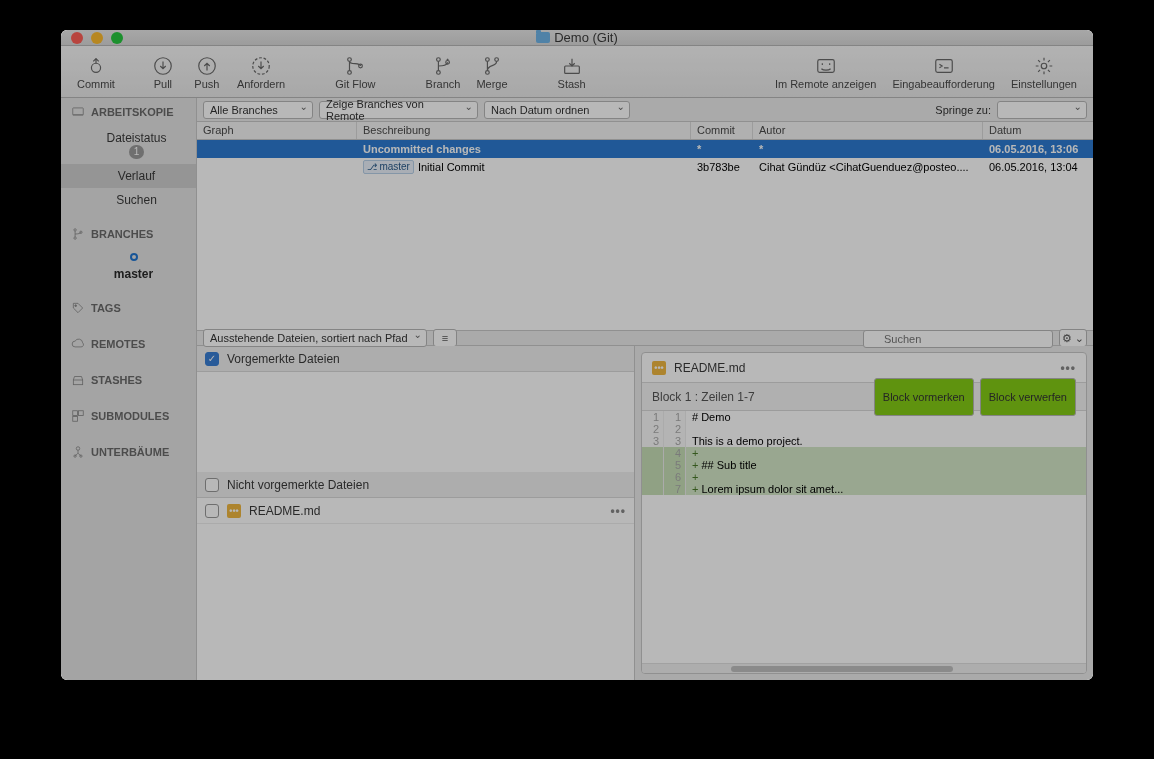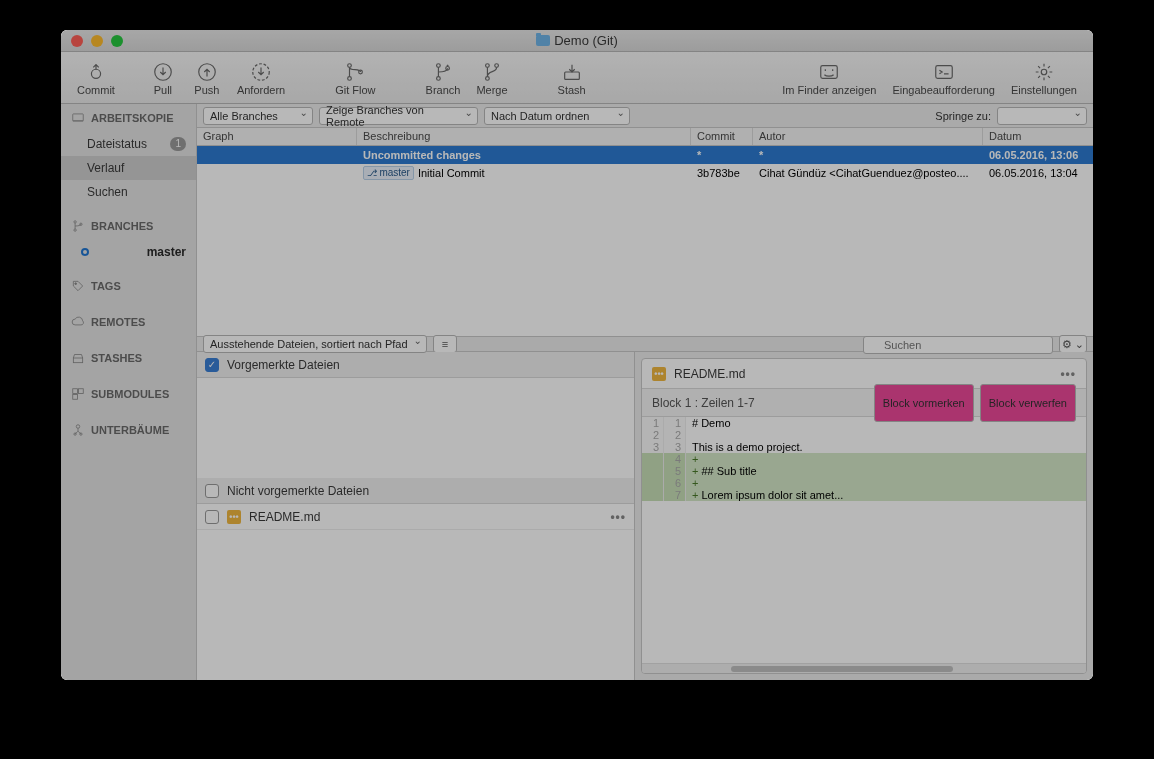--- a/index.html
+++ b/index.html
@@ -1,35 +1,35 @@
 <!DOCTYPE html>
 <html><head>
 <meta charset="utf-8">
 <style>
 * { margin: 0; padding: 0; box-sizing: border-box; font-family: -apple-system, "Helvetica Neue", Arial, sans-serif; }
 body { background: #000; width: 1154px; height: 759px; position: relative; }
 .window { position: absolute; left: 61px; top: 30px; width: 1032px; height: 650px; background: #ececec; border-radius: 6px; overflow: hidden; display: flex; flex-direction: column; box-shadow: 0 10px 40px rgba(0,0,0,.5); }
-.titlebar { height: 22px; background: linear-gradient(#e8e8e8,#d9d9d9); border-bottom: 1px solid #b8b8b8; display: flex; align-items: center; position: relative; }
+.titlebar { height: 16px; background: linear-gradient(#e8e8e8,#d9d9d9); border-bottom: 1px solid #b8b8b8; display: flex; align-items: center; position: relative; }
 .traffic { display: flex; gap: 8px; padding-left: 10px; position: absolute; left: 0; }
 .dot { width: 12px; height: 12px; border-radius: 50%; }
 .dot.r { background: #ff5f57; } .dot.y { background: #febc2e; } .dot.g { background: #28c840; }
 .title-center { margin: 0 auto; display: flex; align-items: center; gap: 4px; font-size: 13px; color: #3a3a3a; }
 .folder-icon { width: 14px; height: 11px; background: #6fb4e8; border-radius: 2px; position: relative; }
 .folder-icon::before { content:""; position:absolute; top:-2px; left:0; width:5px; height:3px; background:#6fb4e8; border-radius:1px 1px 0 0; }
 .toolbar { height: 52px; background: linear-gradient(#f7f7f7,#e9e9e9); border-bottom: 1px solid #b8b8b8; display: flex; align-items: center; padding: 0 8px; }
 .tool-group { display: flex; }
 .tool { display: flex; flex-direction: column; align-items: center; justify-content: center; padding: 2px 8px; font-size: 11px; color: #4a4a4a; cursor: default; min-width: 44px; }
 .tool-icon { width: 24px; height: 24px; display: flex; align-items: center; justify-content: center; color: #6a6a6a; }
 .tool-icon svg { width: 22px; height: 22px; stroke: #6a6a6a; fill: none; stroke-width: 1.3; }
 .spacer { flex: 1; }
 .body { flex: 1; display: flex; overflow: hidden; }
 .sidebar { width: 136px; background: #e4e4e4; border-right: 1px solid #c8c8c8; display: flex; flex-direction: column; font-size: 11px; overflow-y: auto; }
 .sb-section { display: flex; align-items: center; gap: 6px; padding: 7px 10px; color: #6a6a6a; font-weight: 600; }
 .sb-section svg { width: 14px; height: 14px; stroke: #888; fill: none; stroke-width: 1.4; }
-.sb-item { padding: 5px 10px 5px 26px; color: #3a3a3a; display: flex; align-items: center; justify-content: space-between; font-size: 12px; }
+.sb-item { padding: 5px 10px 5px 26px; color: #3a3a3a; display: flex; align-items: center; justify-content: space-between; font-size: 12px; flex-direction: column; }
 .sb-item.sel { background: #cfcfcf; }
 .sb-item.branch { padding-left: 20px; font-weight: 700; color: #2a2a2a; display: flex; align-items: center; gap: 6px; }
 .sb-item.branch .bdot { width: 8px; height: 8px; border: 2px solid #2176d2; border-radius: 50%; }
 .badge { background: #9a9a9a; color: #fff; border-radius: 8px; font-size: 10px; padding: 0 5px; line-height: 14px; min-width: 14px; text-align: center; }
 .main { flex: 1; display: flex; flex-direction: column; overflow: hidden; }
 .filterbar { height: 24px; background: #ececec; border-bottom: 1px solid #c8c8c8; display: flex; align-items: center; gap: 6px; padding: 0 6px; }
 .select { background: #fff; border: 1px solid #b8b8b8; border-radius: 3px; font-size: 11px; padding: 1px 18px 1px 6px; height: 18px; position: relative; color: #333; display: inline-flex; align-items: center; }
 .select::after { content: "⌄"; position: absolute; right: 4px; top: -1px; font-size: 10px; color: #666; }
 .jump-group { margin-left: auto; display: flex; align-items: center; gap: 6px; font-size: 11px; color: #333; }
 .jump-group .select { width: 90px; }
@@ -58,21 +58,21 @@
 .checkbox.checked { background: #3a7fd5; border-color: #3a7fd5; color: #fff; }
 .files-body { flex: 1; overflow-y: auto; }
 .file-row { height: 26px; display: flex; align-items: center; gap: 8px; padding: 0 8px; font-size: 12px; color: #3a3a3a; border-bottom: 1px solid #eee; }
 .file-icon { width: 14px; height: 14px; background: #f0b840; border-radius: 2px; display: flex; align-items: center; justify-content: center; color: #fff; font-size: 9px; font-weight: bold; }
 .dots { margin-left: auto; color: #888; letter-spacing: 1px; font-weight: bold; cursor: pointer; }
 .diff-pane { flex: 1; background: #ececec; padding: 6px; display: flex; flex-direction: column; }
 .diff-card { flex: 1; background: #fff; border: 1px solid #c8c8c8; border-radius: 4px; display: flex; flex-direction: column; overflow: hidden; }
 .diff-header { height: 30px; border-bottom: 1px solid #d8d8d8; display: flex; align-items: center; gap: 8px; padding: 0 10px; font-size: 12px; color: #3a3a3a; }
 .diff-hunk { height: 28px; background: #f4f4f4; border-bottom: 1px solid #d8d8d8; display: flex; align-items: center; padding: 0 10px; font-size: 12px; color: #555; gap: 6px; }
 .hunk-btns { margin-left: auto; display: flex; gap: 6px; }
-.hunk-btn { background: #ec4899; border: 1px solid #b8b8b8; border-radius: 3px; font-size: 11px; padding: 12px 8px; color: #333; text-align: center; }
+.hunk-btn { background: #84cc16; border: 1px solid #b8b8b8; border-radius: 3px; font-size: 11px; padding: 12px 8px; color: #333; text-align: center; }
 .diff-body { flex: 1; overflow: auto; font-family: Menlo, monospace; font-size: 11px; }
 .diff-line { display: flex; }
 .gutter { width: 22px; text-align: right; padding-right: 4px; color: #aaa; background: #fafafa; border-right: 1px solid #eee; }
 .diff-line .code { flex: 1; padding-left: 6px; white-space: pre; }
 .diff-line.add { background: #d4e8c8; }
 .diff-line.add .gutter { background: #c8e0b8; }
 .diff-line.add .code::before { content: "+ "; color: #4a7a2a; }
 .diff-scroll { height: 10px; background: #f0f0f0; border-top: 1px solid #e0e0e0; position: relative; }
 .diff-scroll::after { content:""; position:absolute; left: 20%; width: 50%; top: 2px; height: 6px; background: #c0c0c0; border-radius: 3px; }
 .overlay { position: absolute; inset: 0; background: rgba(0,0,0,.28); border-radius: 6px; pointer-events: none; }
@@ -189,21 +189,21 @@
     </div>
     <div class="spacer"></div>
     <div class="tool-group">
       <div class="tool">
           <span class="tool-icon">
             <svg viewBox="0 0 24 24">
               <rect x="3" y="5" width="18" height="14" rx="2"></rect>
               <path d="M8 9v2m8-2v2M7 15c2 2 8 2 10 0"></path>
             </svg>
           </span>
-          <span>Im Finder anzeigen</span>
+          <span>Im Remote anzeigen</span>
         </div>
       <div class="tool">
           <span class="tool-icon">
             <svg viewBox="0 0 24 24">
               <rect x="3" y="5" width="18" height="14" rx="2"></rect>
               <path d="M7 10l3 2-3 2m5 0h5"></path>
             </svg>
           </span>
           <span>Eingabeaufforderung</span>
         </div>

